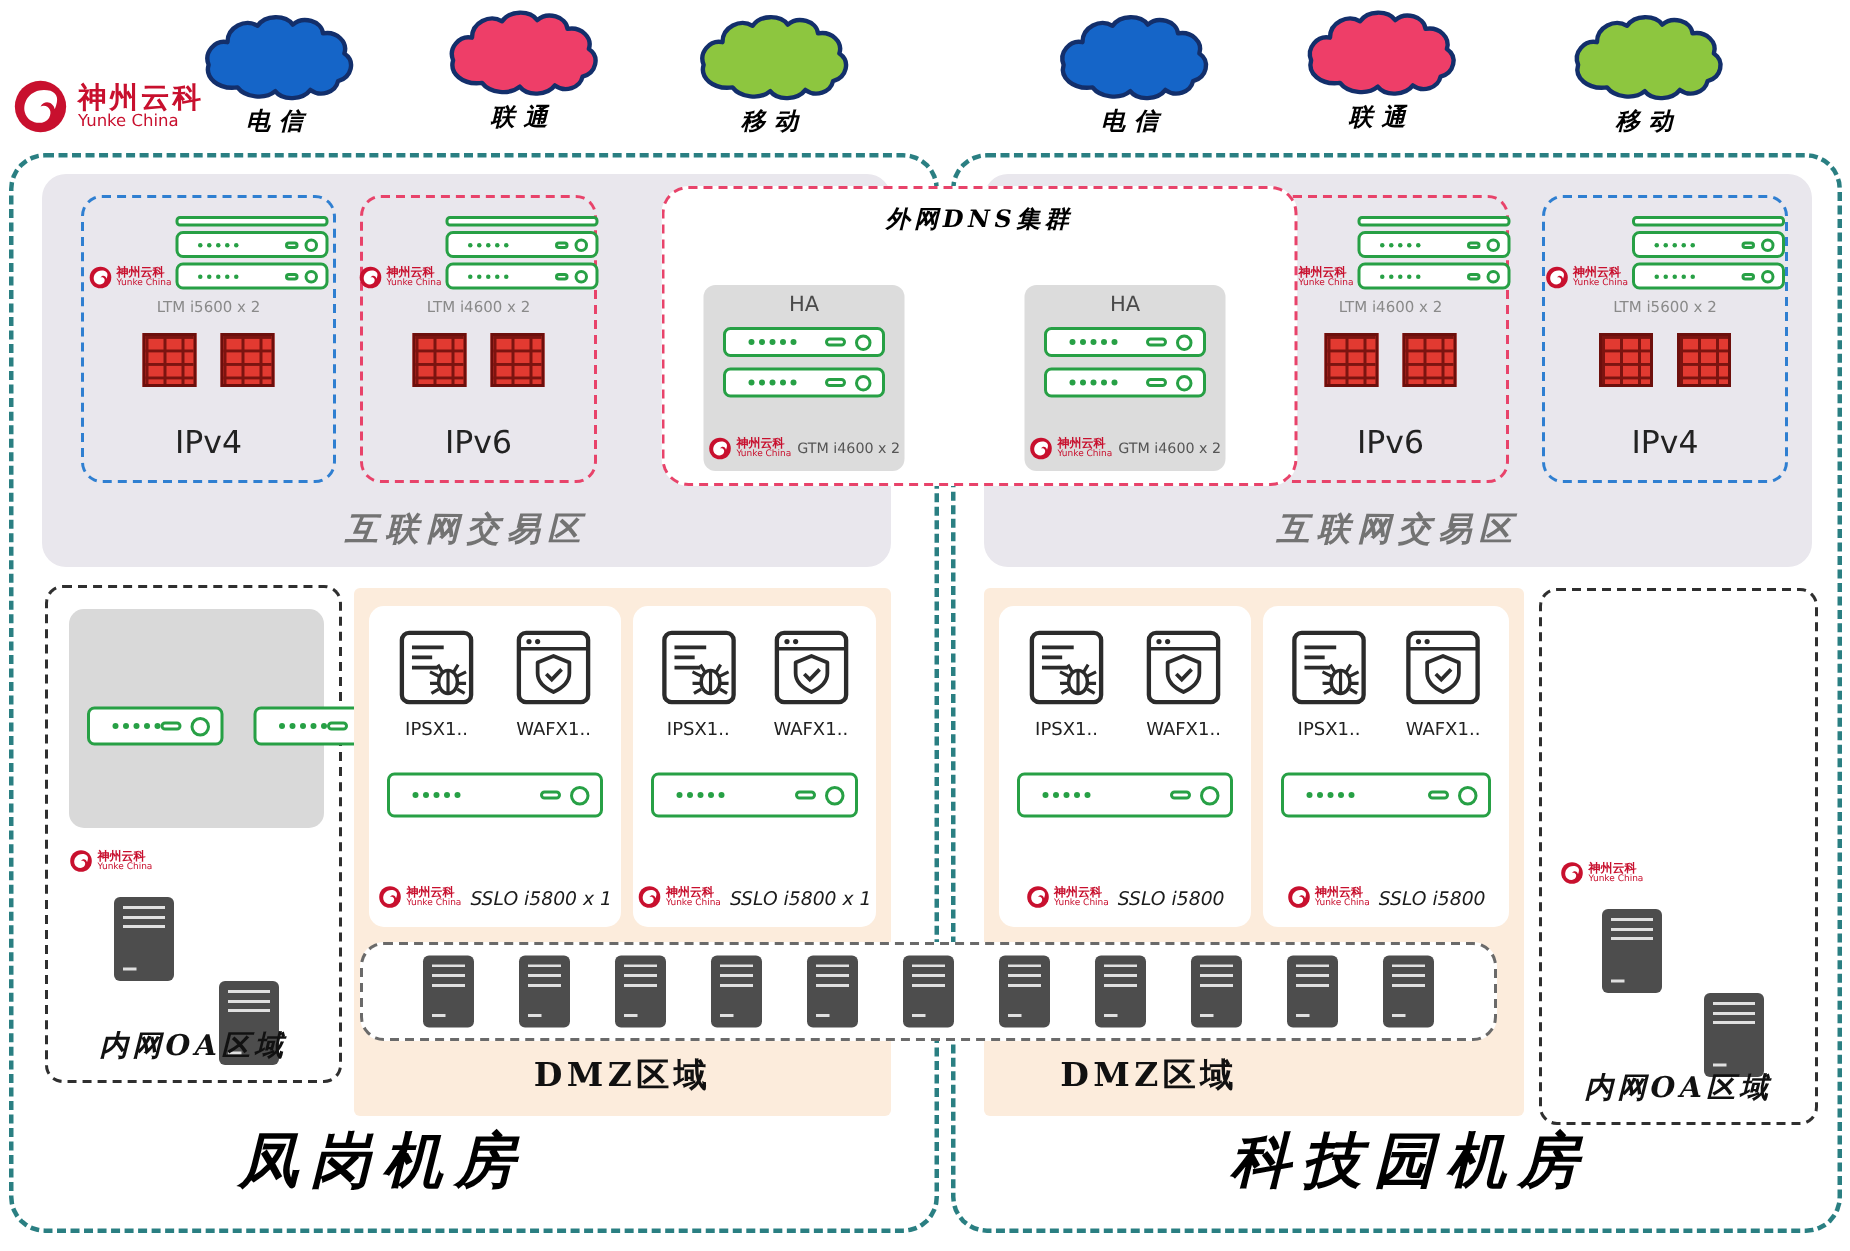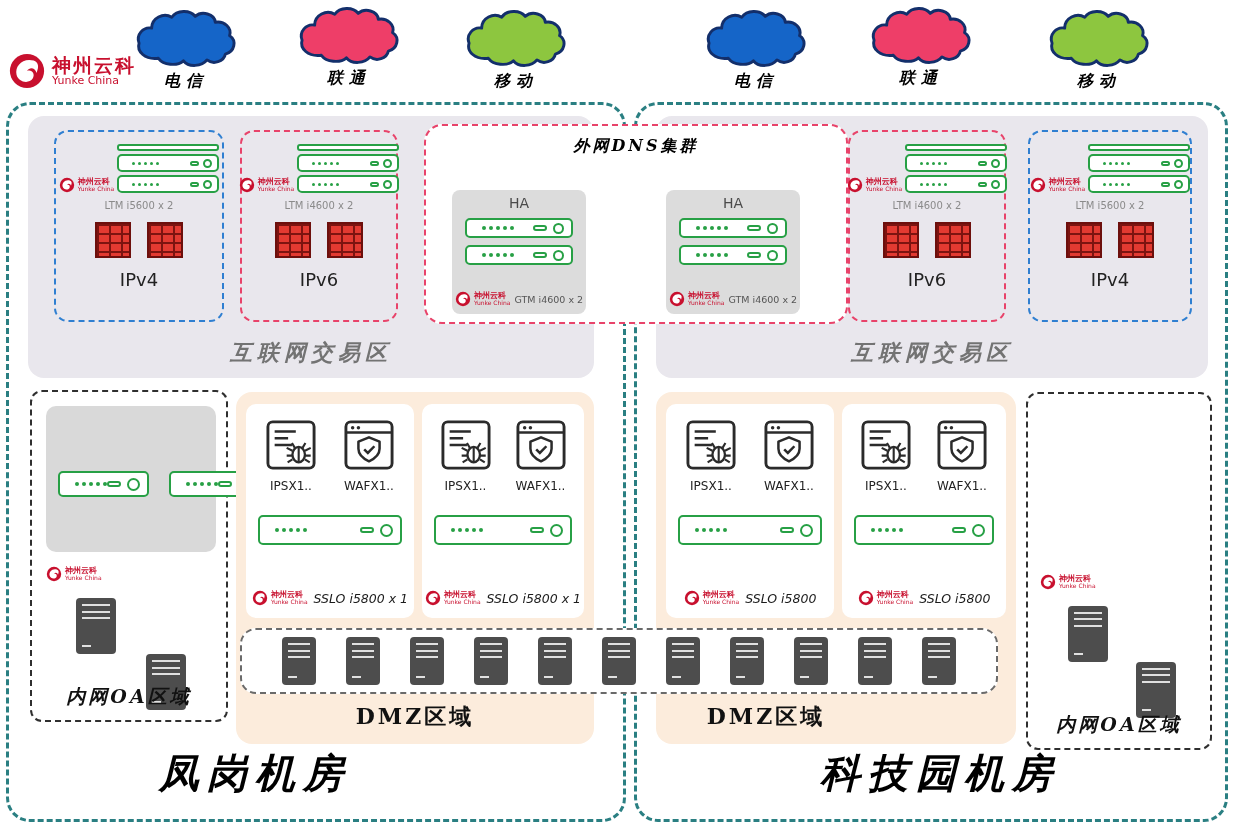--- a/index.html
+++ b/index.html
@@ -57,21 +57,21 @@
   .mini-logo{display:flex;align-items:center;gap:3px;}
   .mini-swirl{width:16px;height:16px;flex:0 0 auto;}
   .ml-cn{font-size:8px;font-weight:bold;color:#c8102e;line-height:1.15;white-space:nowrap;}
   .ml-en{font-size:6px;color:#c8102e;line-height:1.1;white-space:nowrap;}
 
   
   .fw-row{display:flex;gap:16px;margin-top:11px;}
   .firewall{width:36px;height:36px;border:2px solid #6d0f0c;background-color:#e23a31;
     background-image:linear-gradient(#7c1410 2px,transparent 2px),linear-gradient(90deg,#7c1410 2px,transparent 2px);
     background-size:12px 9px;}
-  .net-label{margin-top:11px;font-size:18px;color:#222;text-align:center;}
+  .net-label{margin-top:25px;font-size:21px;color:#222;text-align:center;}
 
   
   .dnsbox{background:#fff;border:2px dashed #e8436a;border-radius:18px;}
   .dns-title{position:absolute;top:10px;left:0;right:0;text-align:center;
     font-family:"DejaVu Serif","Liberation Serif",serif;font-weight:bold;font-style:italic;
     font-size:16px;letter-spacing:3px;color:#000;}
   .ha-box{background:#dcdcdc;border-radius:8px;display:flex;flex-direction:column;align-items:center;gap:7px;padding:5px 12px 7px;}
   .ha-title{font-size:14px;color:#4a4a4a;}
   .gtm-row{display:flex;align-items:center;gap:4px;margin-top:auto;}
   .gtm-label{font-size:9.5px;color:#555;white-space:nowrap;}
@@ -85,21 +85,21 @@
     font-size:19px;letter-spacing:3px;color:#111;}
 
   
   .server{width:34px;height:48px;background:#4d4d4d;border-radius:4px;position:relative;flex:0 0 auto;}
   .server::before{content:"";position:absolute;left:6px;right:6px;top:6px;height:15px;
     background:repeating-linear-gradient(180deg,#e0e0e0 0 2px,transparent 2px 6.5px);}
   .server::after{content:"";position:absolute;left:6px;bottom:7px;width:9px;height:2px;background:#e0e0e0;}
   .server.lg{width:40px;height:56px;}
 
   
-  .dmz{background:#fcecdc;border-radius:16px;}
+  .dmz{background:#fcecdc;border-radius:4px;}
   .dmz-group{background:#fff;border-radius:10px;display:flex;flex-direction:column;padding:16px 6px 8px;}
   .dg-icons{display:flex;justify-content:space-around;align-items:flex-start;}
   .dg-ic{display:flex;flex-direction:column;align-items:center;gap:9px;}
   .dg-ic svg{width:50px;height:50px;}
   .dg-lbl{font-size:12px;color:#222;}
   .sslo-row{display:flex;align-items:center;justify-content:center;gap:6px;margin-top:auto;margin-bottom:4px;}
   .sslo-lbl{font-size:12.5px;color:#1b1b1b;white-space:nowrap;font-style:italic;}
   .dmz-label{position:absolute;bottom:12px;left:0;right:0;text-align:center;
     font-family:"DejaVu Serif","Liberation Serif",serif;font-weight:bold;
     font-size:22px;letter-spacing:3px;color:#111;}
@@ -375,21 +375,21 @@
       <div class="fw-row">
         <div class="firewall"></div>
         <div class="firewall"></div>
       </div>
       <div class="net-label">IPv4</div>
     </div>
 
     <div class="zone-label">互联网交易区</div>
   </div>
 
-  <div class="dnsbox abs" style="left:424px;top:124px;width:424px;height:200px;">
+  <div class="dnsbox abs" style="left:441px;top:124px;width:424px;height:200px;">
     <div class="dns-title">外网DNS集群</div>
 
     <div class="ha-box abs" style="left:26px;top:64px;width:134px;height:124px;">
       <div class="ha-title">HA</div>
       <div class="appliance mid">
           <span class="dots">
             <i></i>
             <i></i>
             <i></i>
             <i></i>

